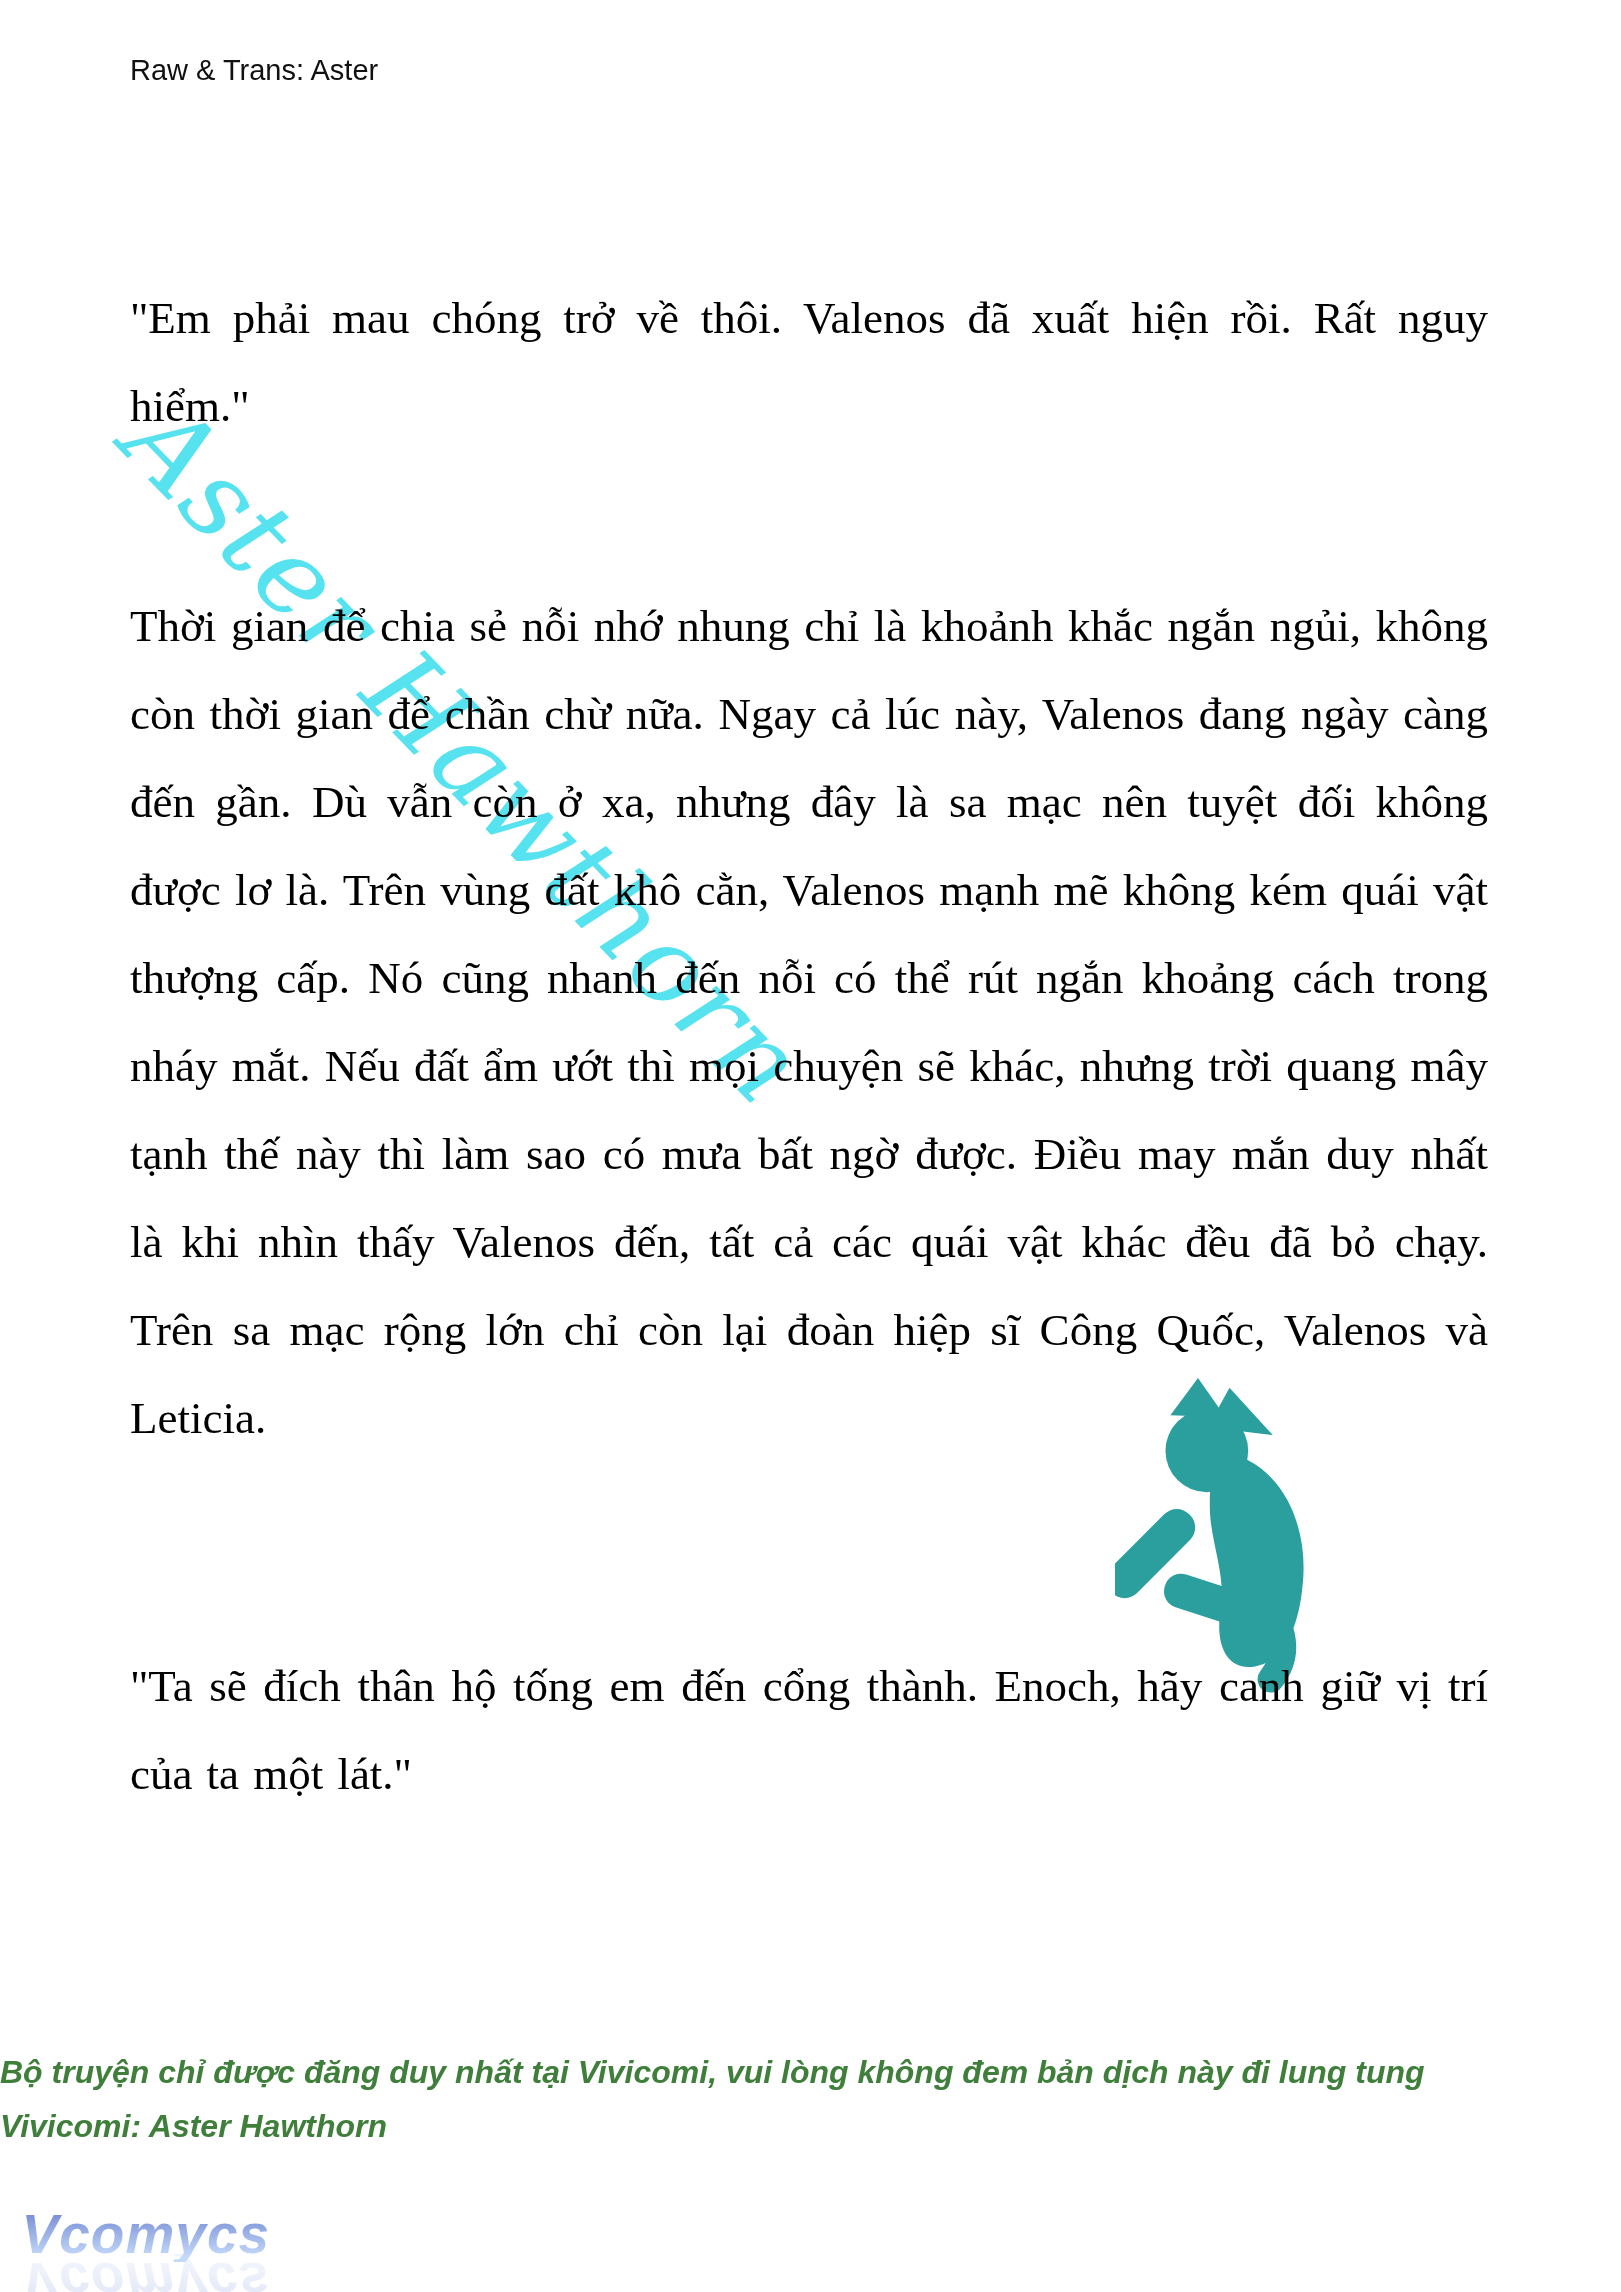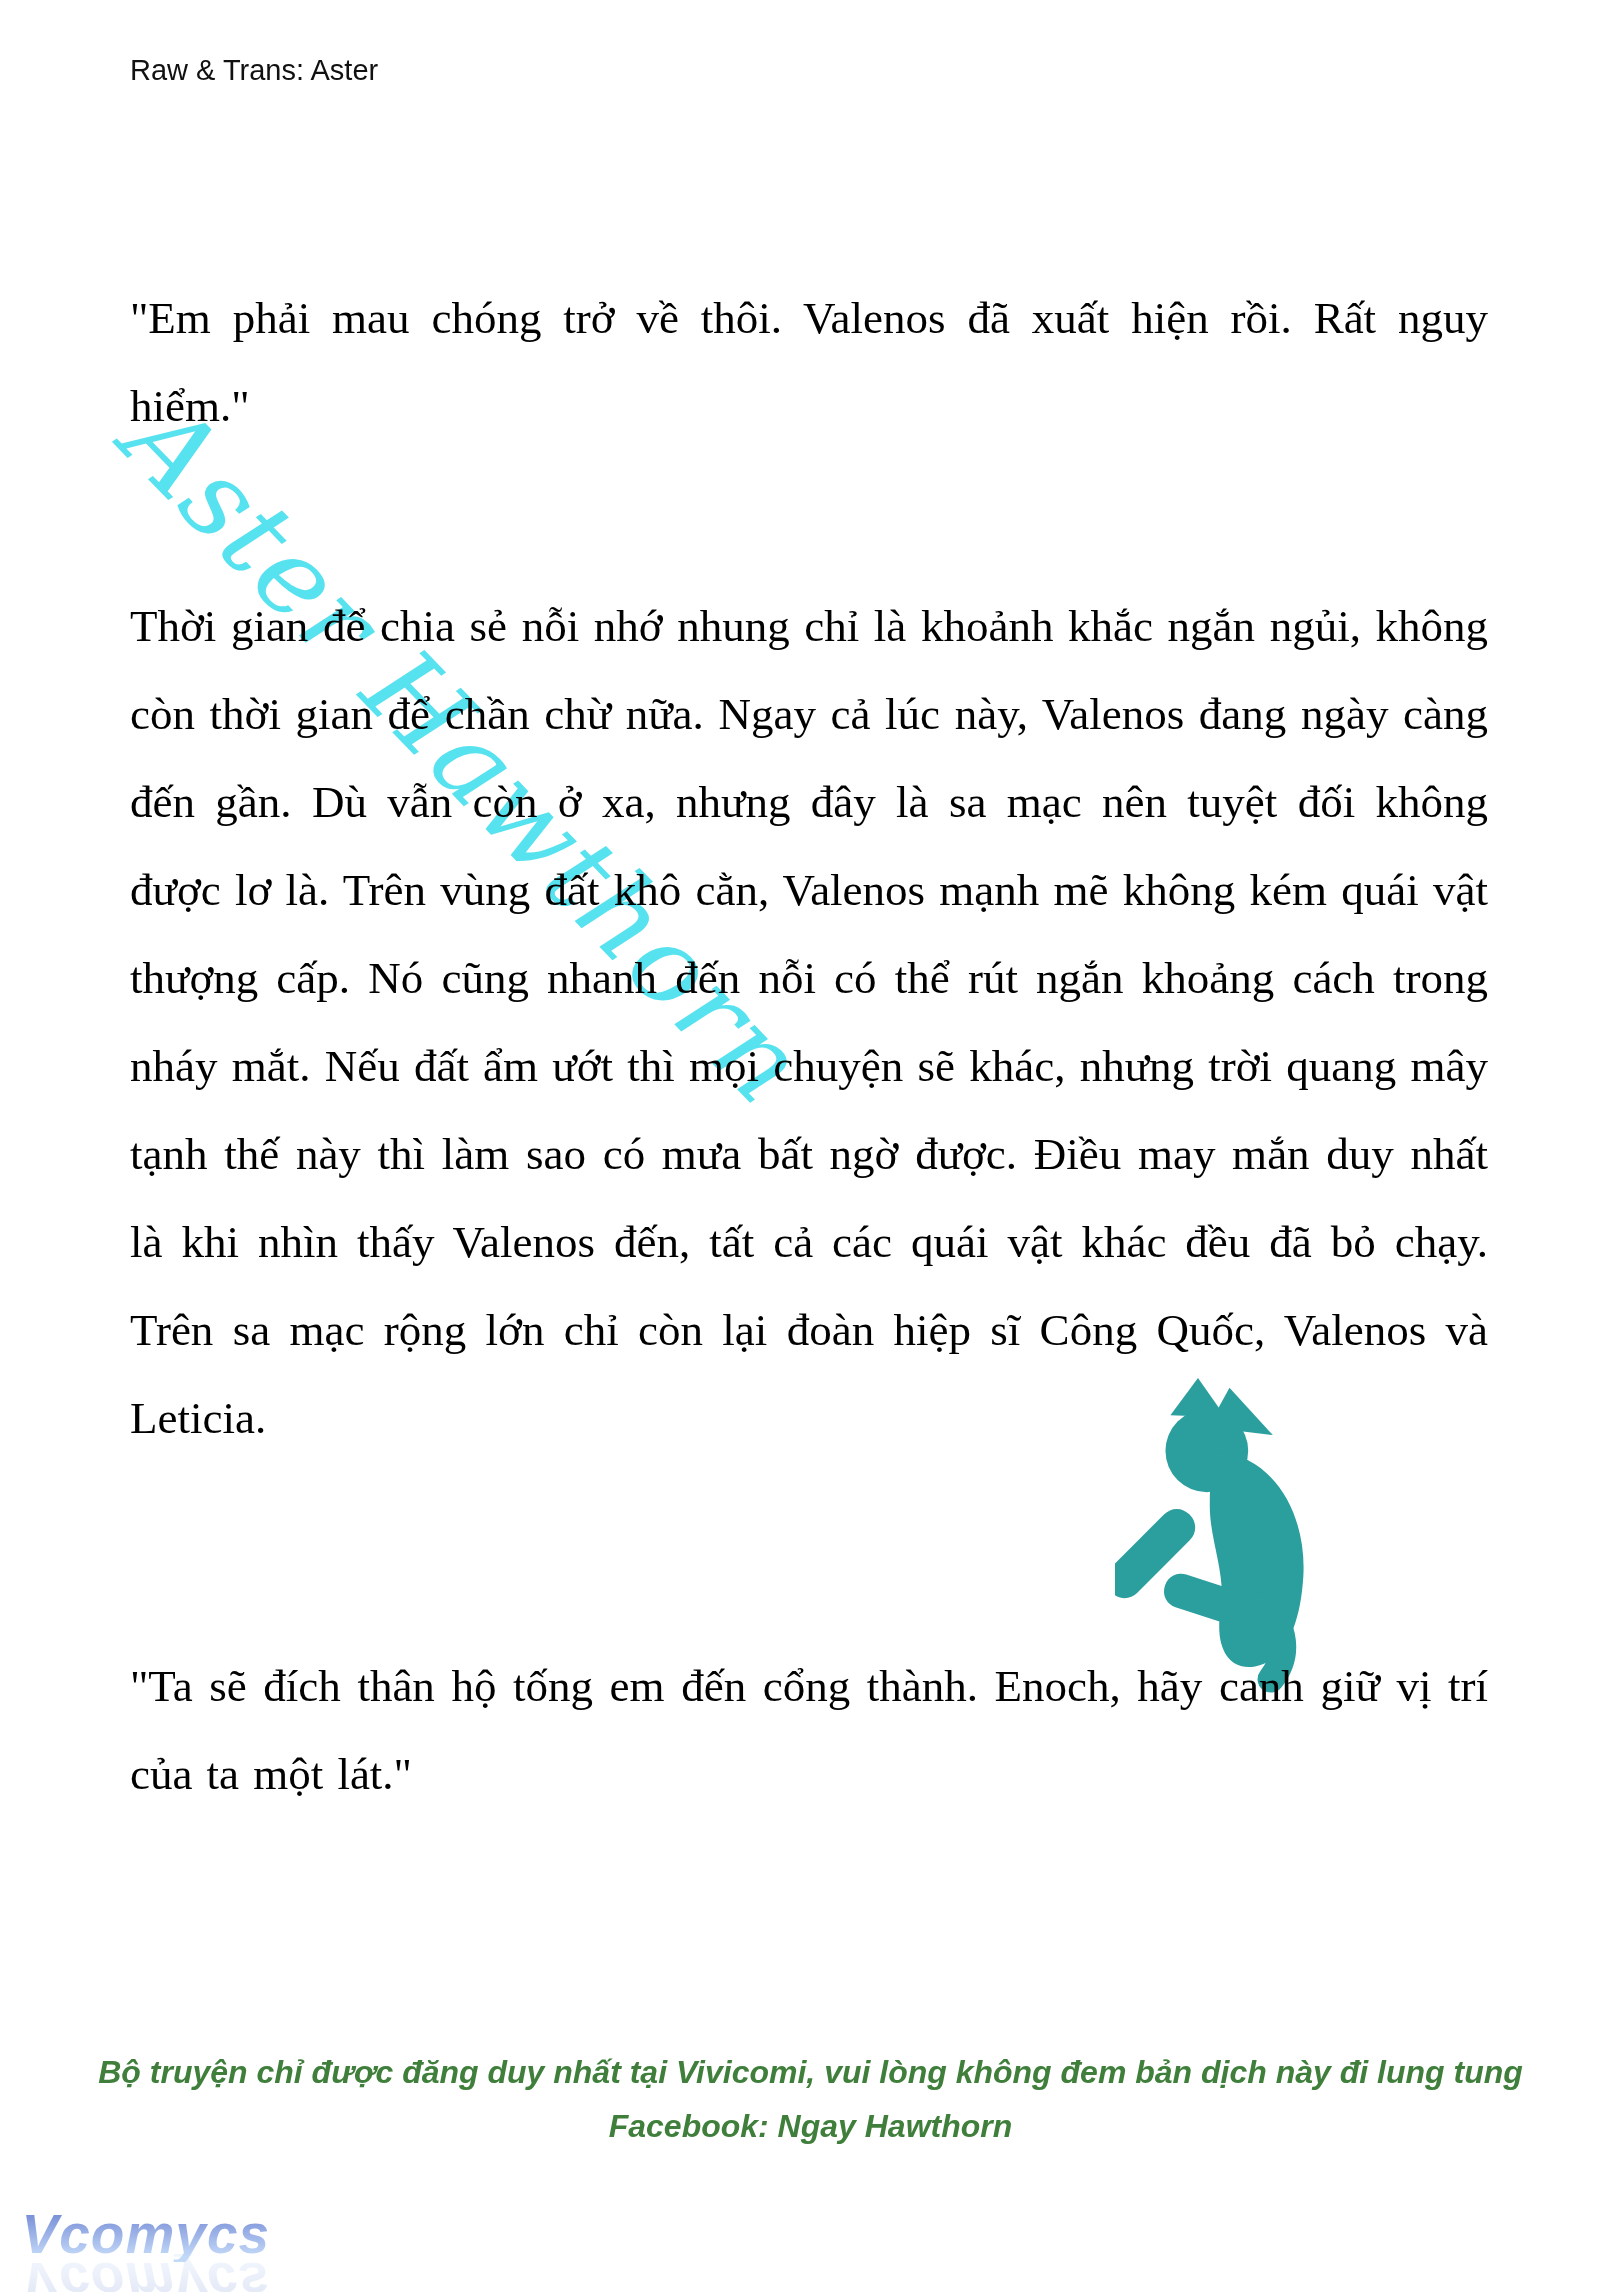--- a/index.html
+++ b/index.html
@@ -40,21 +40,21 @@
     margin:0;
     font-size:45px;line-height:88px;
     text-align:justify;
     word-spacing:2.9px;
   }
   .para.p1{top:274px;}
   .para.p2{top:582px;}
   .para.p3{top:1642px;}
   .footer{
     position:absolute;left:0;top:2045px;width:100%;
-    text-align:center;z-index:4;
+    text-align:left;z-index:4;
   }
   .footer-line{
     font-family:"Liberation Sans", sans-serif;
     font-style:italic;font-weight:bold;
     font-size:32px;line-height:54px;
     color:var(--footer_green,#3f7f3b);
   }
   .logo-wrap{
     position:absolute;left:21.6px;top:2207px;z-index:4;
     line-height:1;
@@ -108,21 +108,21 @@
   </svg>
 
   <main class="content">
     <p class="para p1">"Em phải mau chóng trở về thôi. Valenos đã xuất hiện rồi. Rất nguy hiểm."</p>
     <p class="para p2">Thời gian để chia sẻ nỗi nhớ nhung chỉ là khoảnh khắc ngắn ngủi, không còn thời gian để chần chừ nữa. Ngay cả lúc này, Valenos đang ngày càng đến gần. Dù vẫn còn ở xa, nhưng đây là sa mạc nên tuyệt đối không được lơ là. Trên vùng đất khô cằn, Valenos mạnh mẽ không kém quái vật thượng cấp. Nó cũng nhanh đến nỗi có thể rút ngắn khoảng cách trong nháy mắt. Nếu đất ẩm ướt thì mọi chuyện sẽ khác, nhưng trời quang mây tạnh thế này thì làm sao có mưa bất ngờ được. Điều may mắn duy nhất là khi nhìn thấy Valenos đến, tất cả các quái vật khác đều đã bỏ chạy. Trên sa mạc rộng lớn chỉ còn lại đoàn hiệp sĩ Công Quốc, Valenos và Leticia.</p>
     <p class="para p3">"Ta sẽ đích thân hộ tống em đến cổng thành. Enoch, hãy canh giữ vị trí của ta một lát."</p>
   </main>
 
   <footer class="footer">
     <div class="footer-line">Bộ truyện chỉ được đăng duy nhất tại Vivicomi, vui lòng không đem bản dịch này đi lung tung</div>
-    <div class="footer-line">Facebook: Ngay Hawthorn</div>
+    <div class="footer-line">Vivicomi: Aster Hawthorn</div>
   </footer>
 
   <div class="logo-wrap">
     <div class="logo-text">Vcomycs</div>
     <div class="logo-text logo-reflection">Vcomycs</div>
   </div>
 
 </div>
 
 

